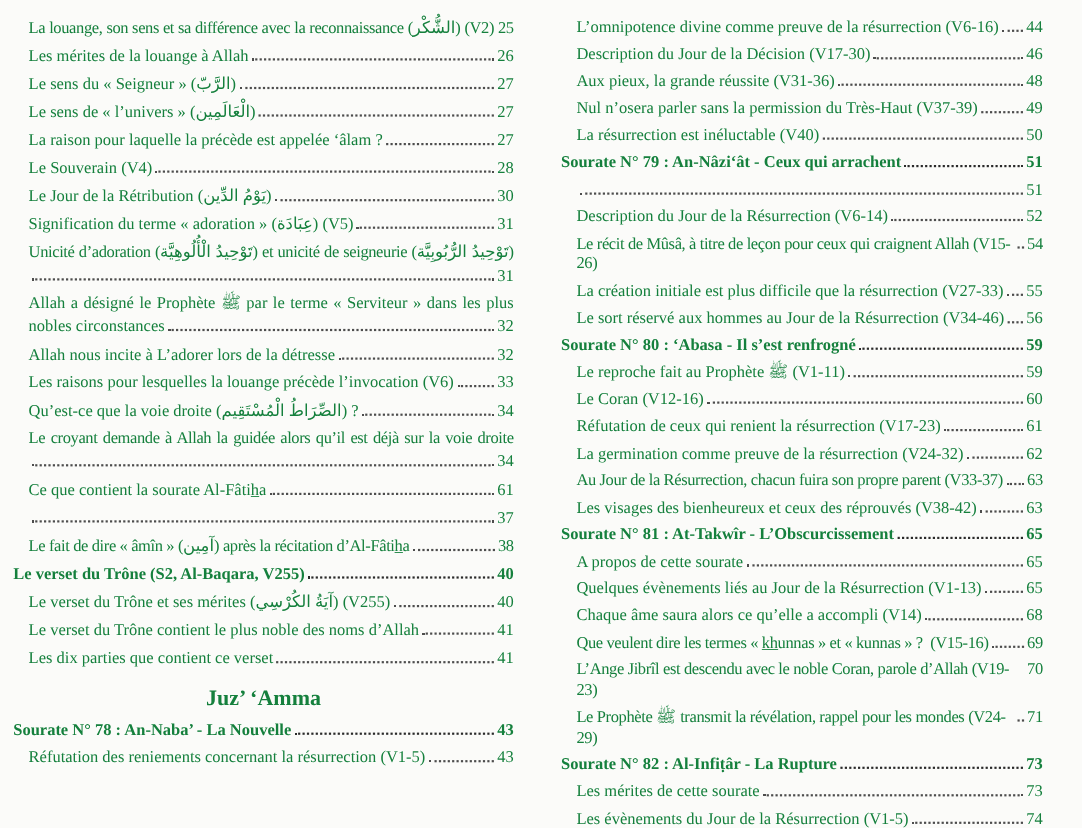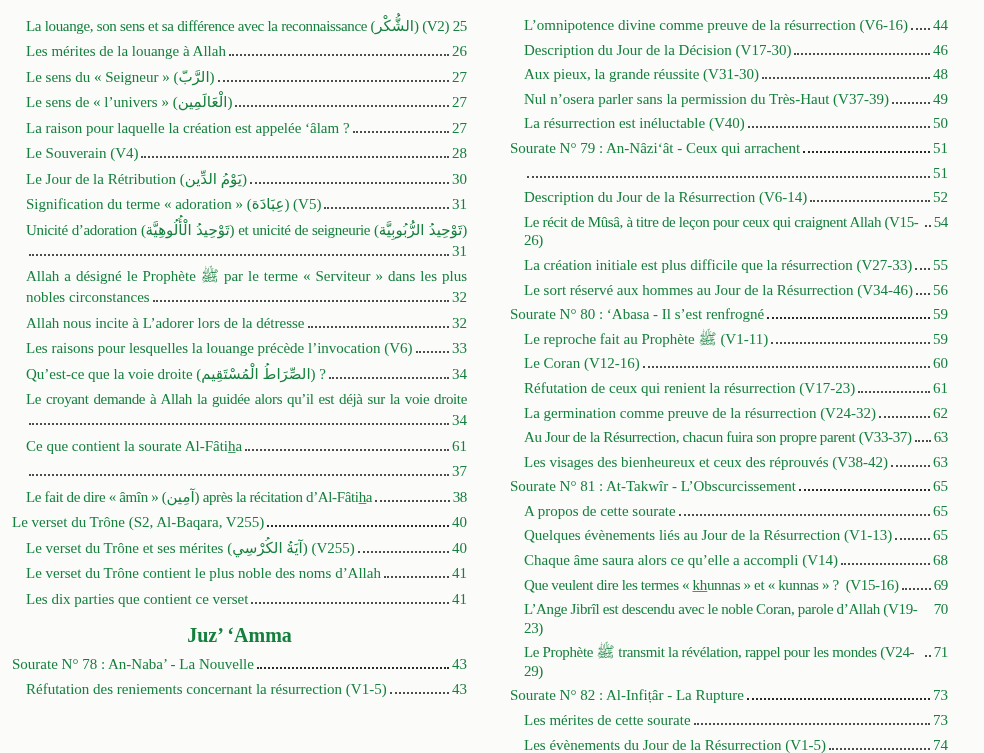--- a/index.html
+++ b/index.html
@@ -13,21 +13,21 @@
   }
   .col{position:absolute;top:10px;}
   .col-left{left:12px;width:455px;}
   .col-right{left:510px;width:438px;}
   .row{
     display:flex;align-items:baseline;
     margin-top:6.5px;line-height:19px;
     font-size:15px;padding-left:14px;
   }
   .col-right .row{margin-top:6.1px;line-height:18.5px;}
-  .row.bold{font-weight:normal;padding-left:0;}
+  .row.bold{font-weight:bold;padding-left:0;}
   .row.wrap{display:block;text-align:justify;text-align-last:justify;}
   .row.cont{margin-top:2px;}
   .row.fit{letter-spacing:-0.35px;}
   .t{white-space:normal;}
   .leader{
     flex:1;min-width:6px;
     border-bottom:2px dotted #4d4d4d;
     margin:0 3px 1px 3px;
   }
   .bold .leader{border-bottom:2px dotted #2a2a2a;}
@@ -55,21 +55,21 @@
         <span class="t">Le sens du «&nbsp;Seigneur&nbsp;» (الرَّبّ)</span>
         <span class="leader"></span>
         <span class="page">27</span>
       </div>
       <div class="row">
         <span class="t">Le sens de «&nbsp;l’univers&nbsp;» (الْعَالَمِين)</span>
         <span class="leader"></span>
         <span class="page">27</span>
       </div>
       <div class="row">
-        <span class="t">La raison pour laquelle la création est appelée ‘âlam ?</span>
+        <span class="t">La raison pour laquelle la précède est appelée ‘âlam ?</span>
         <span class="leader"></span>
         <span class="page">27</span>
       </div>
       <div class="row">
         <span class="t">Le Souverain (V4)</span>
         <span class="leader"></span>
         <span class="page">28</span>
       </div>
       <div class="row">
         <span class="t">Le Jour de la Rétribution (يَوْمُ الدِّين)</span>
@@ -165,21 +165,21 @@
         <span class="t">L’omnipotence divine comme preuve de la résurrection (V6-16)</span>
         <span class="leader"></span>
         <span class="page">44</span>
       </div>
       <div class="row">
         <span class="t">Description du Jour de la Décision (V17-30)</span>
         <span class="leader"></span>
         <span class="page">46</span>
       </div>
       <div class="row">
-        <span class="t">Aux pieux, la grande réussite (V31-30)</span>
+        <span class="t">Aux pieux, la grande réussite (V31-36)</span>
         <span class="leader"></span>
         <span class="page">48</span>
       </div>
       <div class="row">
         <span class="t">Nul n’osera parler sans la permission du Très-Haut (V37-39)</span>
         <span class="leader"></span>
         <span class="page">49</span>
       </div>
       <div class="row">
         <span class="t">La résurrection est inéluctable (V40)</span>

